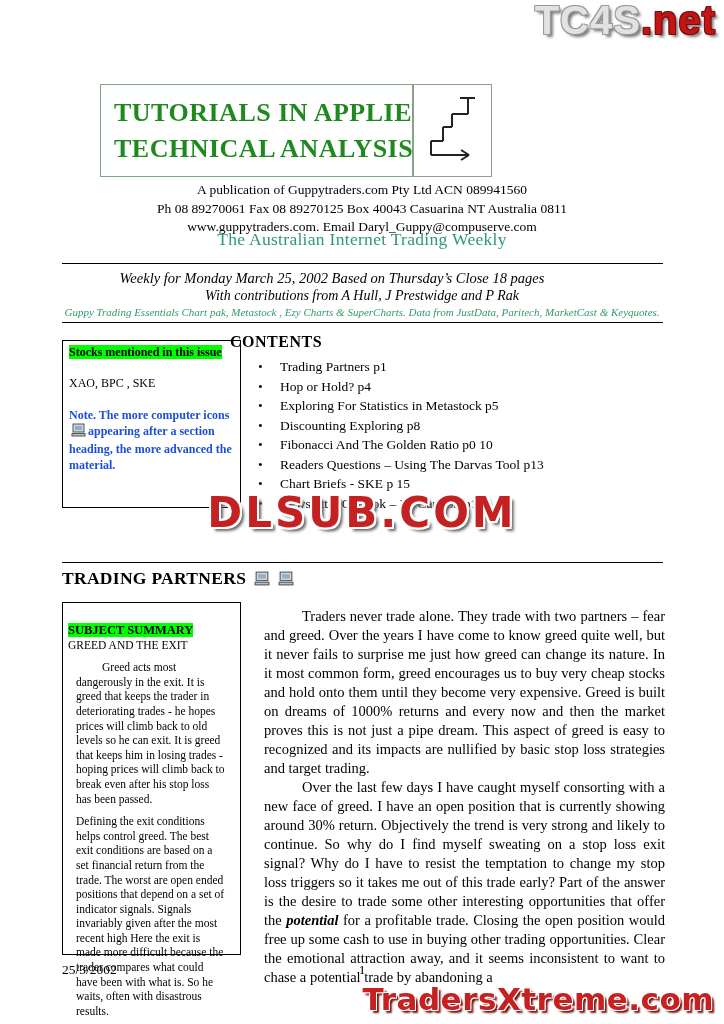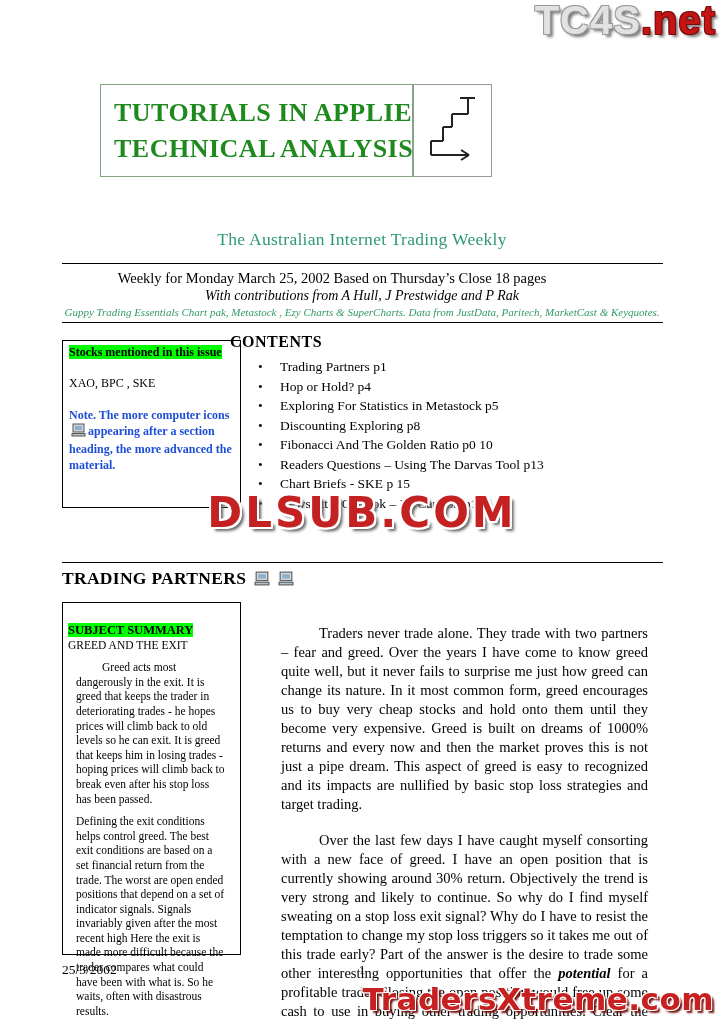--- a/index.html
+++ b/index.html
@@ -55,21 +55,21 @@
   .subtitle {
     position:absolute; left:0; top:229px; width:724px; text-align:center;
     font-size:17.5px; color:#2e9a70; letter-spacing:0.3px;
   }
 
   .rule { position:absolute; left:62px; width:601px; border-top:1px solid #000; height:0; }
   .rule-1 { top:263px; }
   .rule-2 { top:322px; }
   .rule-3 { top:562px; }
 
-  .issue-date   { position:absolute; left:0; top:270px; width:664px; text-align:center; font-size:14.5px; }
+  .issue-date   { position:absolute; left:0; top:270px; width:664px; text-align:center; font-size:14.5px;font-style:italic; }
   .issue-contr  { position:absolute; left:0; top:288px; width:724px; text-align:center; font-size:14px; font-style:italic; }
   .issue-tools  { position:absolute; left:0; top:306px; width:724px; text-align:center; font-size:11px; font-style:italic; color:#339966; }
 
   
   .stocks-box {
     position:absolute; left:62px; top:340px; width:179px; height:168px;
     border:1px solid #000; padding:4px 6px; font-size:12px; line-height:15px;
   }
   .hl-green { background:#00ff00; font-weight:bold; }
   .stocks-box .stocks-line { margin-top:16px; }
@@ -91,21 +91,21 @@
     border:1px solid #000; padding:20px 5px; font-size:11.5px; line-height:14.6px;
   }
   .summary-box .label { font-size:12.5px; }
   .summary-box p { margin:8px; }
   .summary-box .p-indent { text-indent:26px; }
 
   .body-text {
     position:absolute; left:264px; top:607px; width:401px;
     font-size:14.5px; line-height:19px; text-align:justify;
   }
-  .body-text p { margin:17px; text-indent:38px;font-family:Liberation Serif, serif; }
+  .body-text p { margin:0; text-indent:38px;font-family:Liberation Serif, serif; }
   .bi { font-weight:bold; font-style:italic; }
 
   
   .footer-date { position:absolute; left:62px; top:962px; font-size:13.5px; font-weight:normal; }
   .footer-page { position:absolute; left:0; top:962px; width:724px; text-align:center; font-size:13.5px; }
 </style>
 </head>
 <body>
 
 <div class="page">
@@ -130,20 +130,25 @@
           <path d="M9 49 h12"></path>
           <path d="M9 49 v14"></path>
           <path d="M9 63 h38"></path>
           <path d="M47 63 l-8 -5"></path>
           <path d="M47 63 l-8 5"></path>
         </g>
       </svg>
     </span>
   </div>
 
+  <div class="pub-block">
+    <div>A publication of Guppytraders.com Pty Ltd ACN 089941560</div>
+    <div>Ph 08 89270061  Fax 08 89270125  Box 40043 Casuarina NT Australia  0811</div>
+    <div>www.guppytraders.com.  Email  Daryl_Guppy@compuserve.com</div>
+  </div>
   <div class="subtitle">The Australian Internet Trading Weekly</div>
 
   <div class="rule rule-1"></div>
   <div class="issue-date">Weekly for Monday March 25, 2002 Based on Thursday’s Close 18 pages</div>
   <div class="issue-contr">With contributions from A Hull, J Prestwidge  and P Rak</div>
   <div class="issue-tools">Guppy Trading Essentials Chart pak, Metastock , Ezy Charts &amp; SuperCharts. Data from JustData, Paritech, MarketCast &amp; Keyquotes.</div>
   <div class="rule rule-2"></div>
 
   <div class="stocks-box">
     <span class="hl-green">Stocks mentioned in this issue</span>

